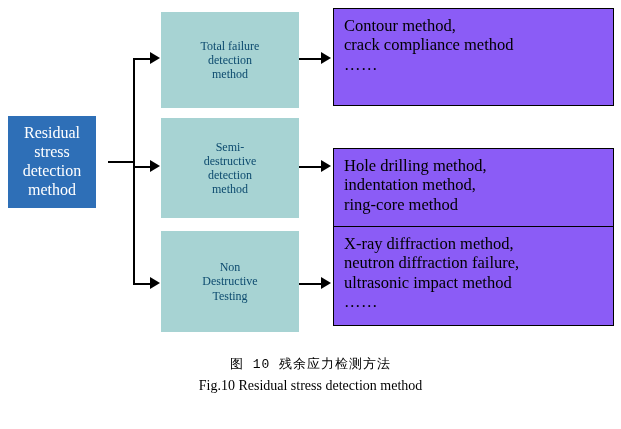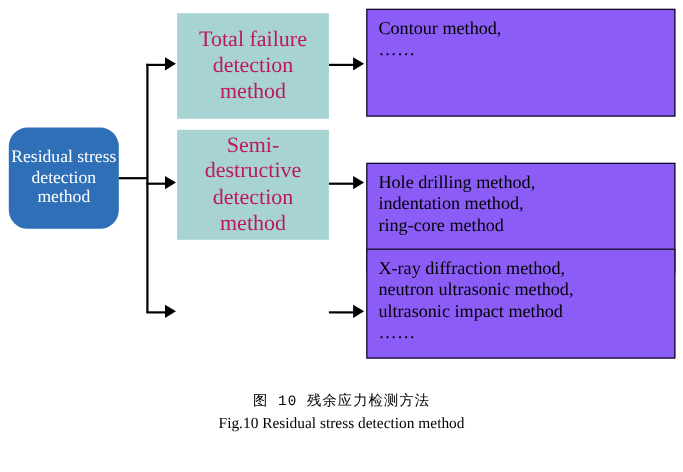--- a/index.html
+++ b/index.html
@@ -27,34 +27,33 @@
     align-items: center;
     justify-content: center;
     text-align: center;
     line-height: 1.18;
   }
 
   
   .root-box {
     left: 8px;
     top: 116px;
-    width: 100px;
+    width: 88px;
     height: 92px;
     background: #2e6fb7;
     color: #ffffff;
     font-size: 16px;
     font-family: "Liberation Serif", serif;
-    border-radius: 17px;
   }
 
   
   .mid-box {
     background: #a7d3d3;
-    color: #be185d;
-    font-size: 20px;
+    color: #0c4a6e;
+    font-size: 12px;
     left: 161px;
     width: 138px;
   }
   .mid-box-1 { top: 12px;  height: 96px; }
   .mid-box-2 { top: 118px; height: 100px; text-align: center; }
   .mid-box-3 { top: 231px; height: 101px; }
 
   
   .leaf-box {
     background: #8b5cf6;
@@ -150,41 +149,47 @@
     <span style="white-space:pre-line;">Total failure
 detection
 method</span>
   </div>
   <div class="node mid-box mid-box-2">
     <span style="white-space:pre-line;">Semi-
 destructive
 detection
 method</span>
   </div>
+  <div class="node mid-box mid-box-3">
+    <span style="white-space:pre-line;">Non
+Destructive
+Testing</span>
+  </div>
 
   <div class="node leaf-box leaf-box-1">
     <span class="leaf-lines">
       <span class="line">Contour method,</span>
+      <span class="line">crack compliance method</span>
       <span class="line dots">……</span>
     </span>
   </div>
 
   <div class="node leaf-box leaf-box-2">
     <span class="leaf-lines">
       <span class="line">Hole drilling method,</span>
       <span class="line">indentation method,</span>
       <span class="line">ring-core method</span>
       <span class="line dots">……</span>
     </span>
   </div>
 
   <div class="node leaf-box leaf-box-3">
     <span class="leaf-lines">
       <span class="line">X-ray diffraction method,</span>
-      <span class="line">neutron ultrasonic method,</span>
+      <span class="line">neutron diffraction failure,</span>
       <span class="line">ultrasonic impact method</span>
       <span class="line dots">……</span>
     </span>
   </div>
 
 </div>
 
 <div class="caption">
   <div class="cn">图 10  残余应力检测方法</div>
   <div class="en">Fig.10 Residual stress detection method</div>

